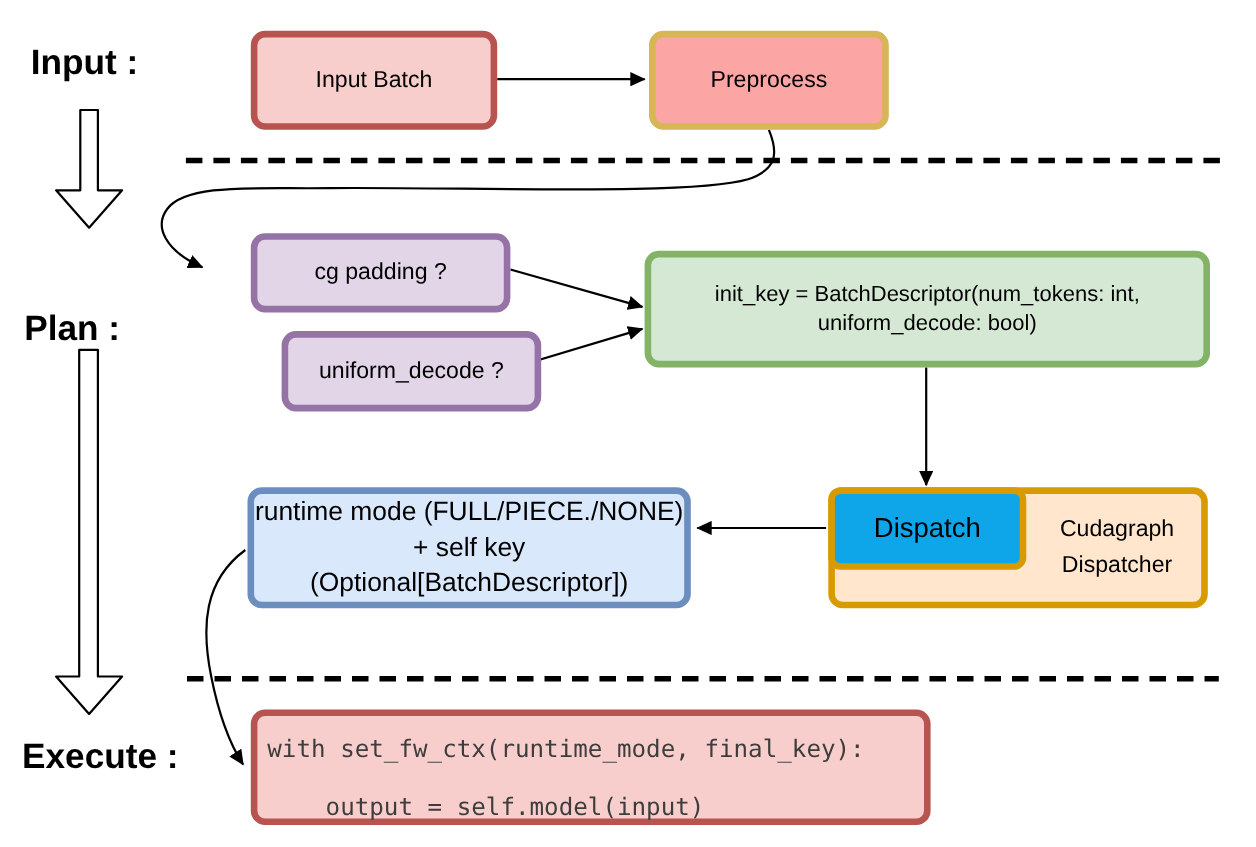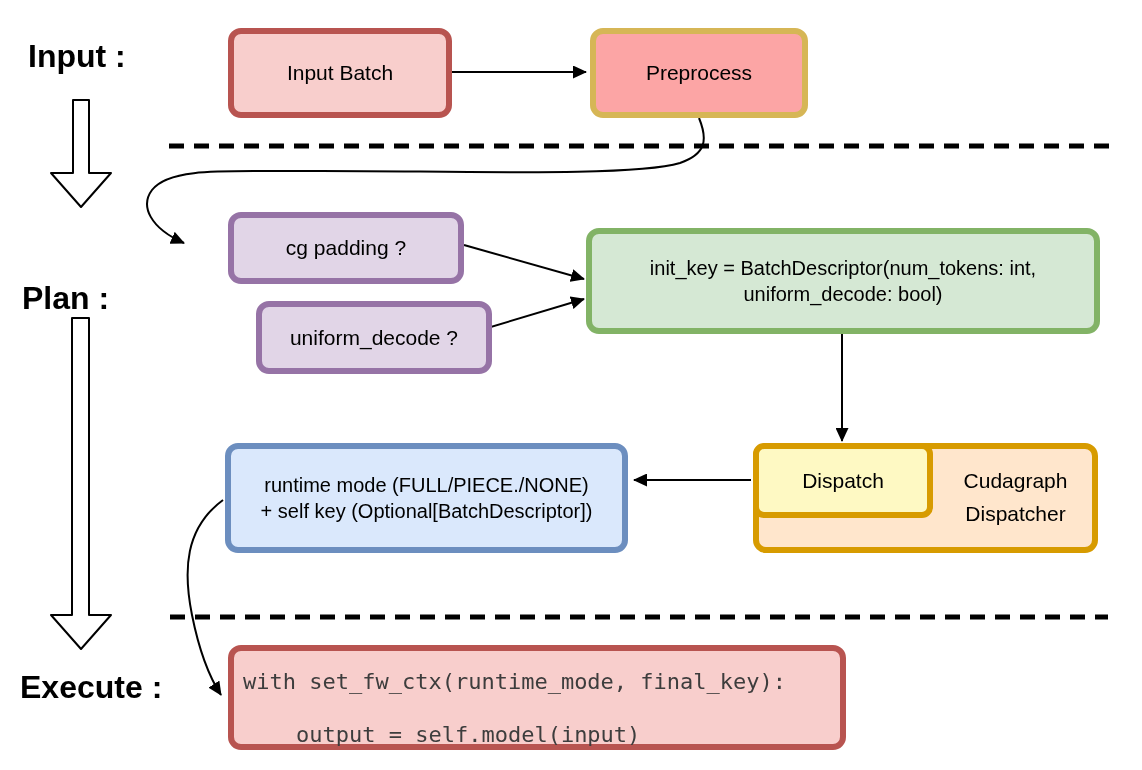--- a/index.html
+++ b/index.html
@@ -32,23 +32,23 @@
     border:6px solid #be185d;
     font-size:21px;
     color:#000;
     line-height:1.32;
     z-index:1;
   }
   .node.pink   {background:#f8cecc;border-color:#b85450;}
   .node.yellow {background:#fca5a5;border-color:#d6b656;}
   .node.purple {background:#e1d5e7;border-color:#9673a6;}
   .node.green  {background:#d5e8d4;border-color:#82b366;font-size:20px;}
-  .node.blue   {background:#dae8fc;border-color:#6c8ebf;font-size:20px;align-items:center;}
+  .node.blue   {background:#dae8fc;border-color:#6c8ebf;font-size:24px;align-items:center;}
   .node.orange-outer{background:#ffe6cc;border-color:#d79b00;}
-  .node.orange-inner{background:#fef9c3;border-color:#d79b00;font-size:21px;border-radius:11px;}
+  .node.orange-inner{background:#0ea5e9;border-color:#d79b00;font-size:25px;border-radius:11px;}
   .node.code{
     background:#f8cecc;border-color:#b85450;
     align-items:flex-start;justify-content:flex-start;
     font-family:"DejaVu Sans Mono", monospace;
     font-size:22px;color:#3d3d3d;
     text-align:left;
     padding:17px 0 0 9px;
     line-height:1.3;
     gap:24px;
   }

